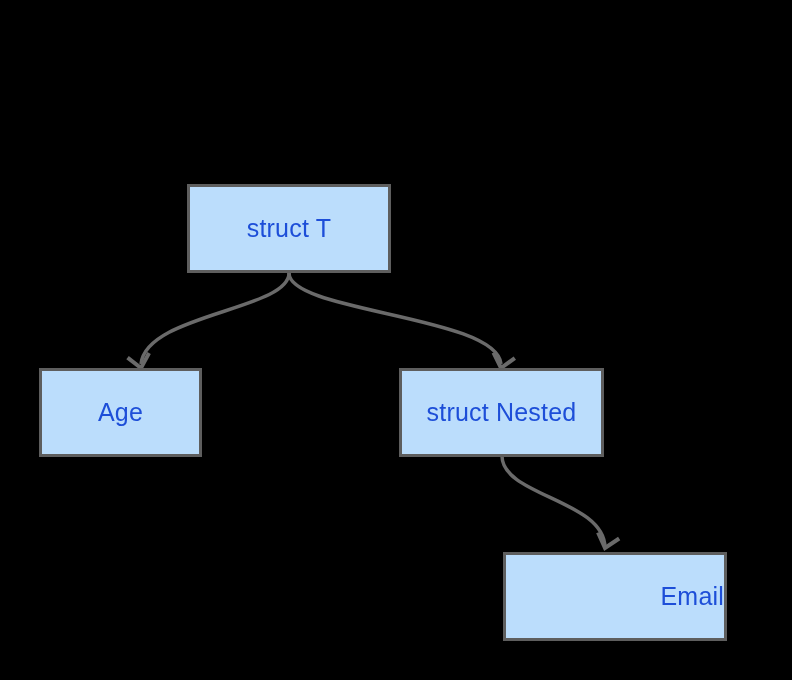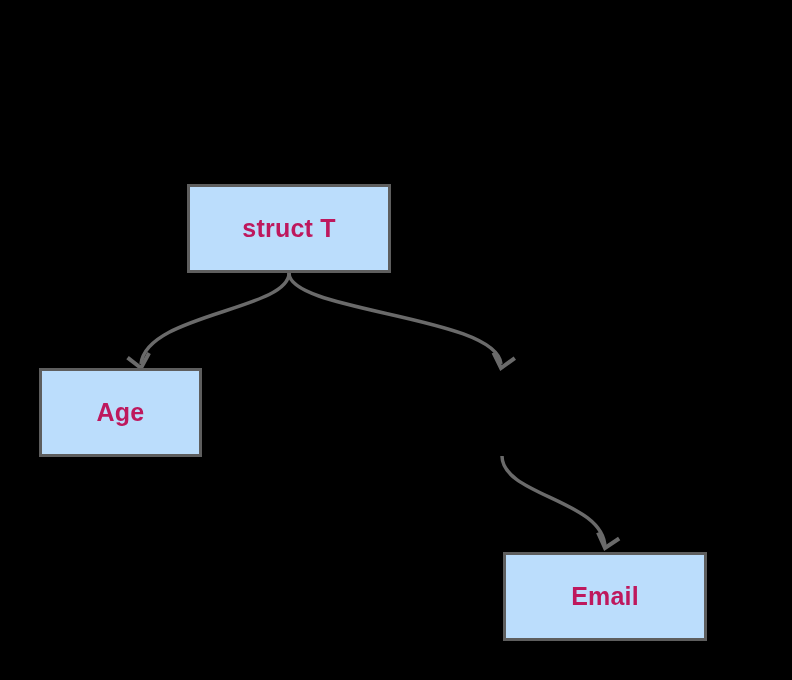--- a/index.html
+++ b/index.html
@@ -24,29 +24,28 @@
   }
   .node {
     position: absolute;
     box-sizing: border-box;
     background: #bbddfc;
     border: 3px solid #5e5e5e;
     display: flex;
     align-items: center;
     justify-content: center;
     font-size: 25px;
-    color: #be185d;
+    color: #1d4ed8;
     letter-spacing: 0.2px;
     user-select: none;
-    font-weight: bold;
   }
   .node-struct-t   { left: 187px; top: 184px; width: 204px; height: 89px; }
   .node-age        { left:  39px; top: 368px; width: 163px; height: 89px; }
   .node-nested     { left: 399px; top: 368px; width: 205px; height: 89px; }
-  .node-email      { left: 503px; top: 552px; width: 204px; height: 89px; }
+  .node-email      { left: 503px; top: 552px; width: 224px; height: 89px; justify-content: flex-end; }
 </style>
 </head>
 <body>
 
 <div class="canvas">
 
   <svg class="edges" viewBox="0 0 792 680" width="792" height="680" xmlns="http://www.w3.org/2000/svg">
 
     <path d="M 289 273 C 289 310 146 314 141 364" fill="none" stroke="#6a6a6a" stroke-width="3.5"></path>
     <polyline points="130,355 141,368 152,355" transform="rotate(-12 141 368)" fill="none" stroke="#6a6a6a" stroke-width="4"></polyline>
@@ -59,18 +58,21 @@
   </svg>
 
   <div class="node node-struct-t">
     <span>struct T</span>
   </div>
 
   <div class="node node-age">
     <span>Age</span>
   </div>
 
+  <div class="node node-nested">
+    <span>struct Nested</span>
+  </div>
 
   <div class="node node-email">
     <span>Email</span>
   </div>
 
 </div>
 
 </body></html>

